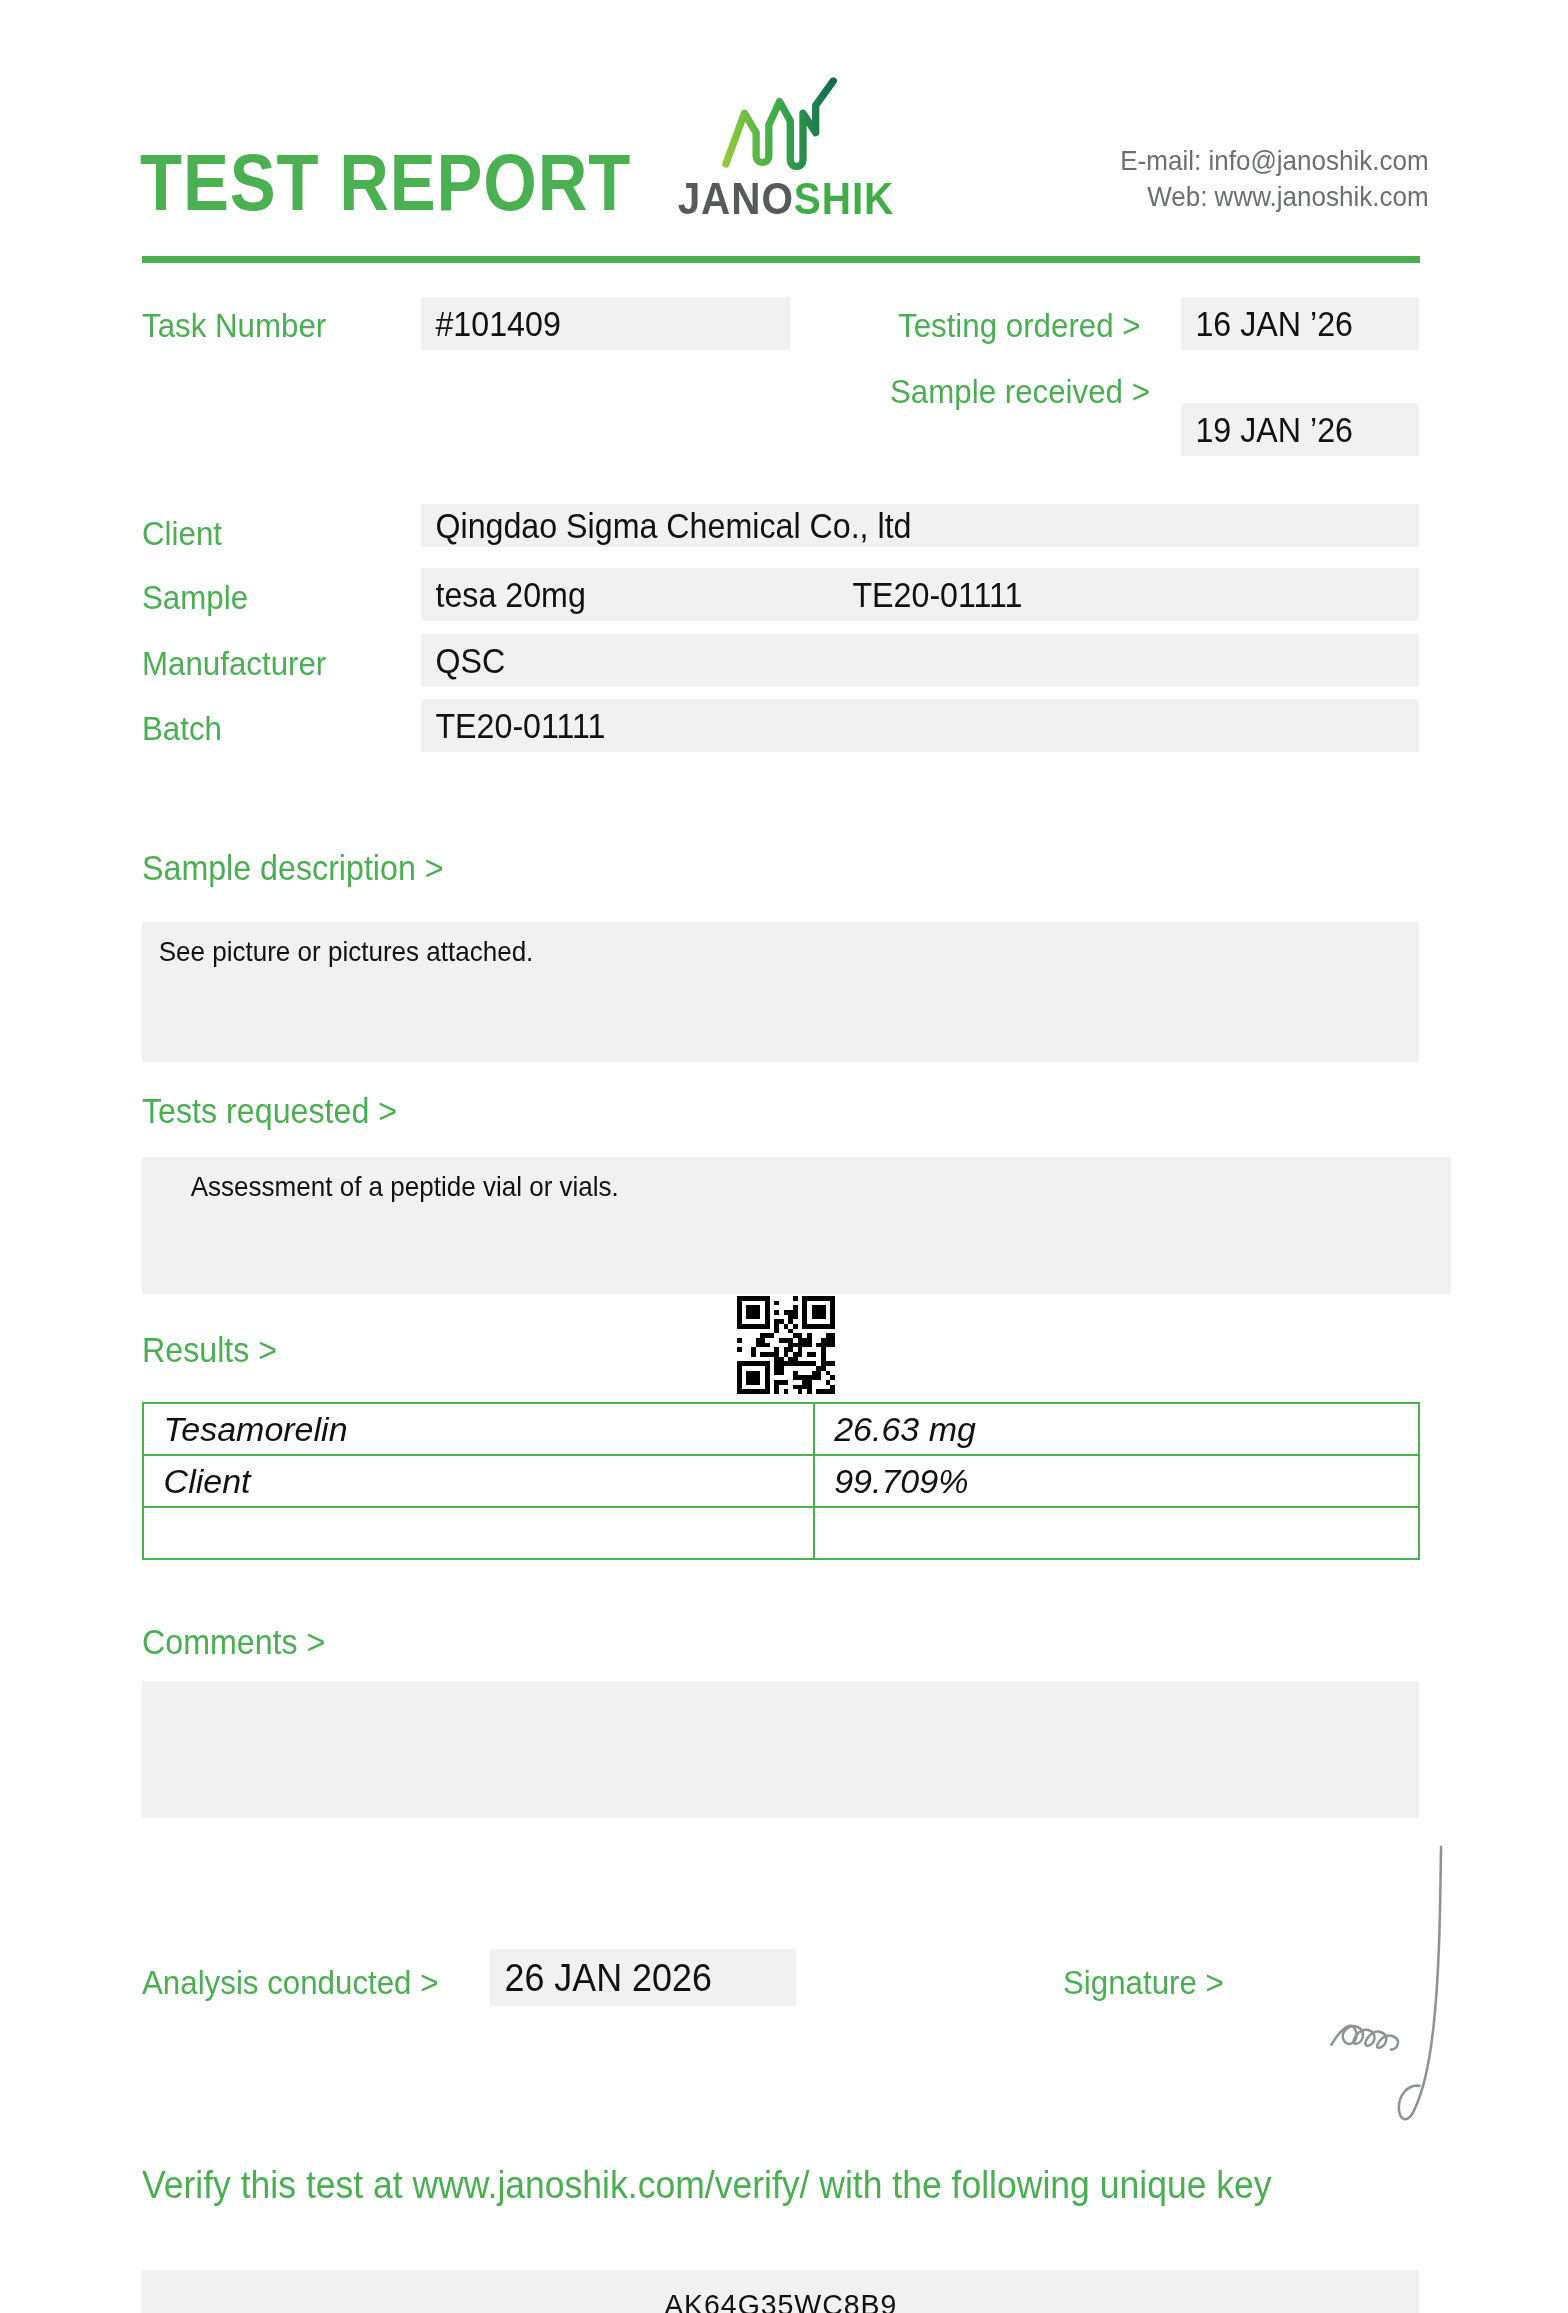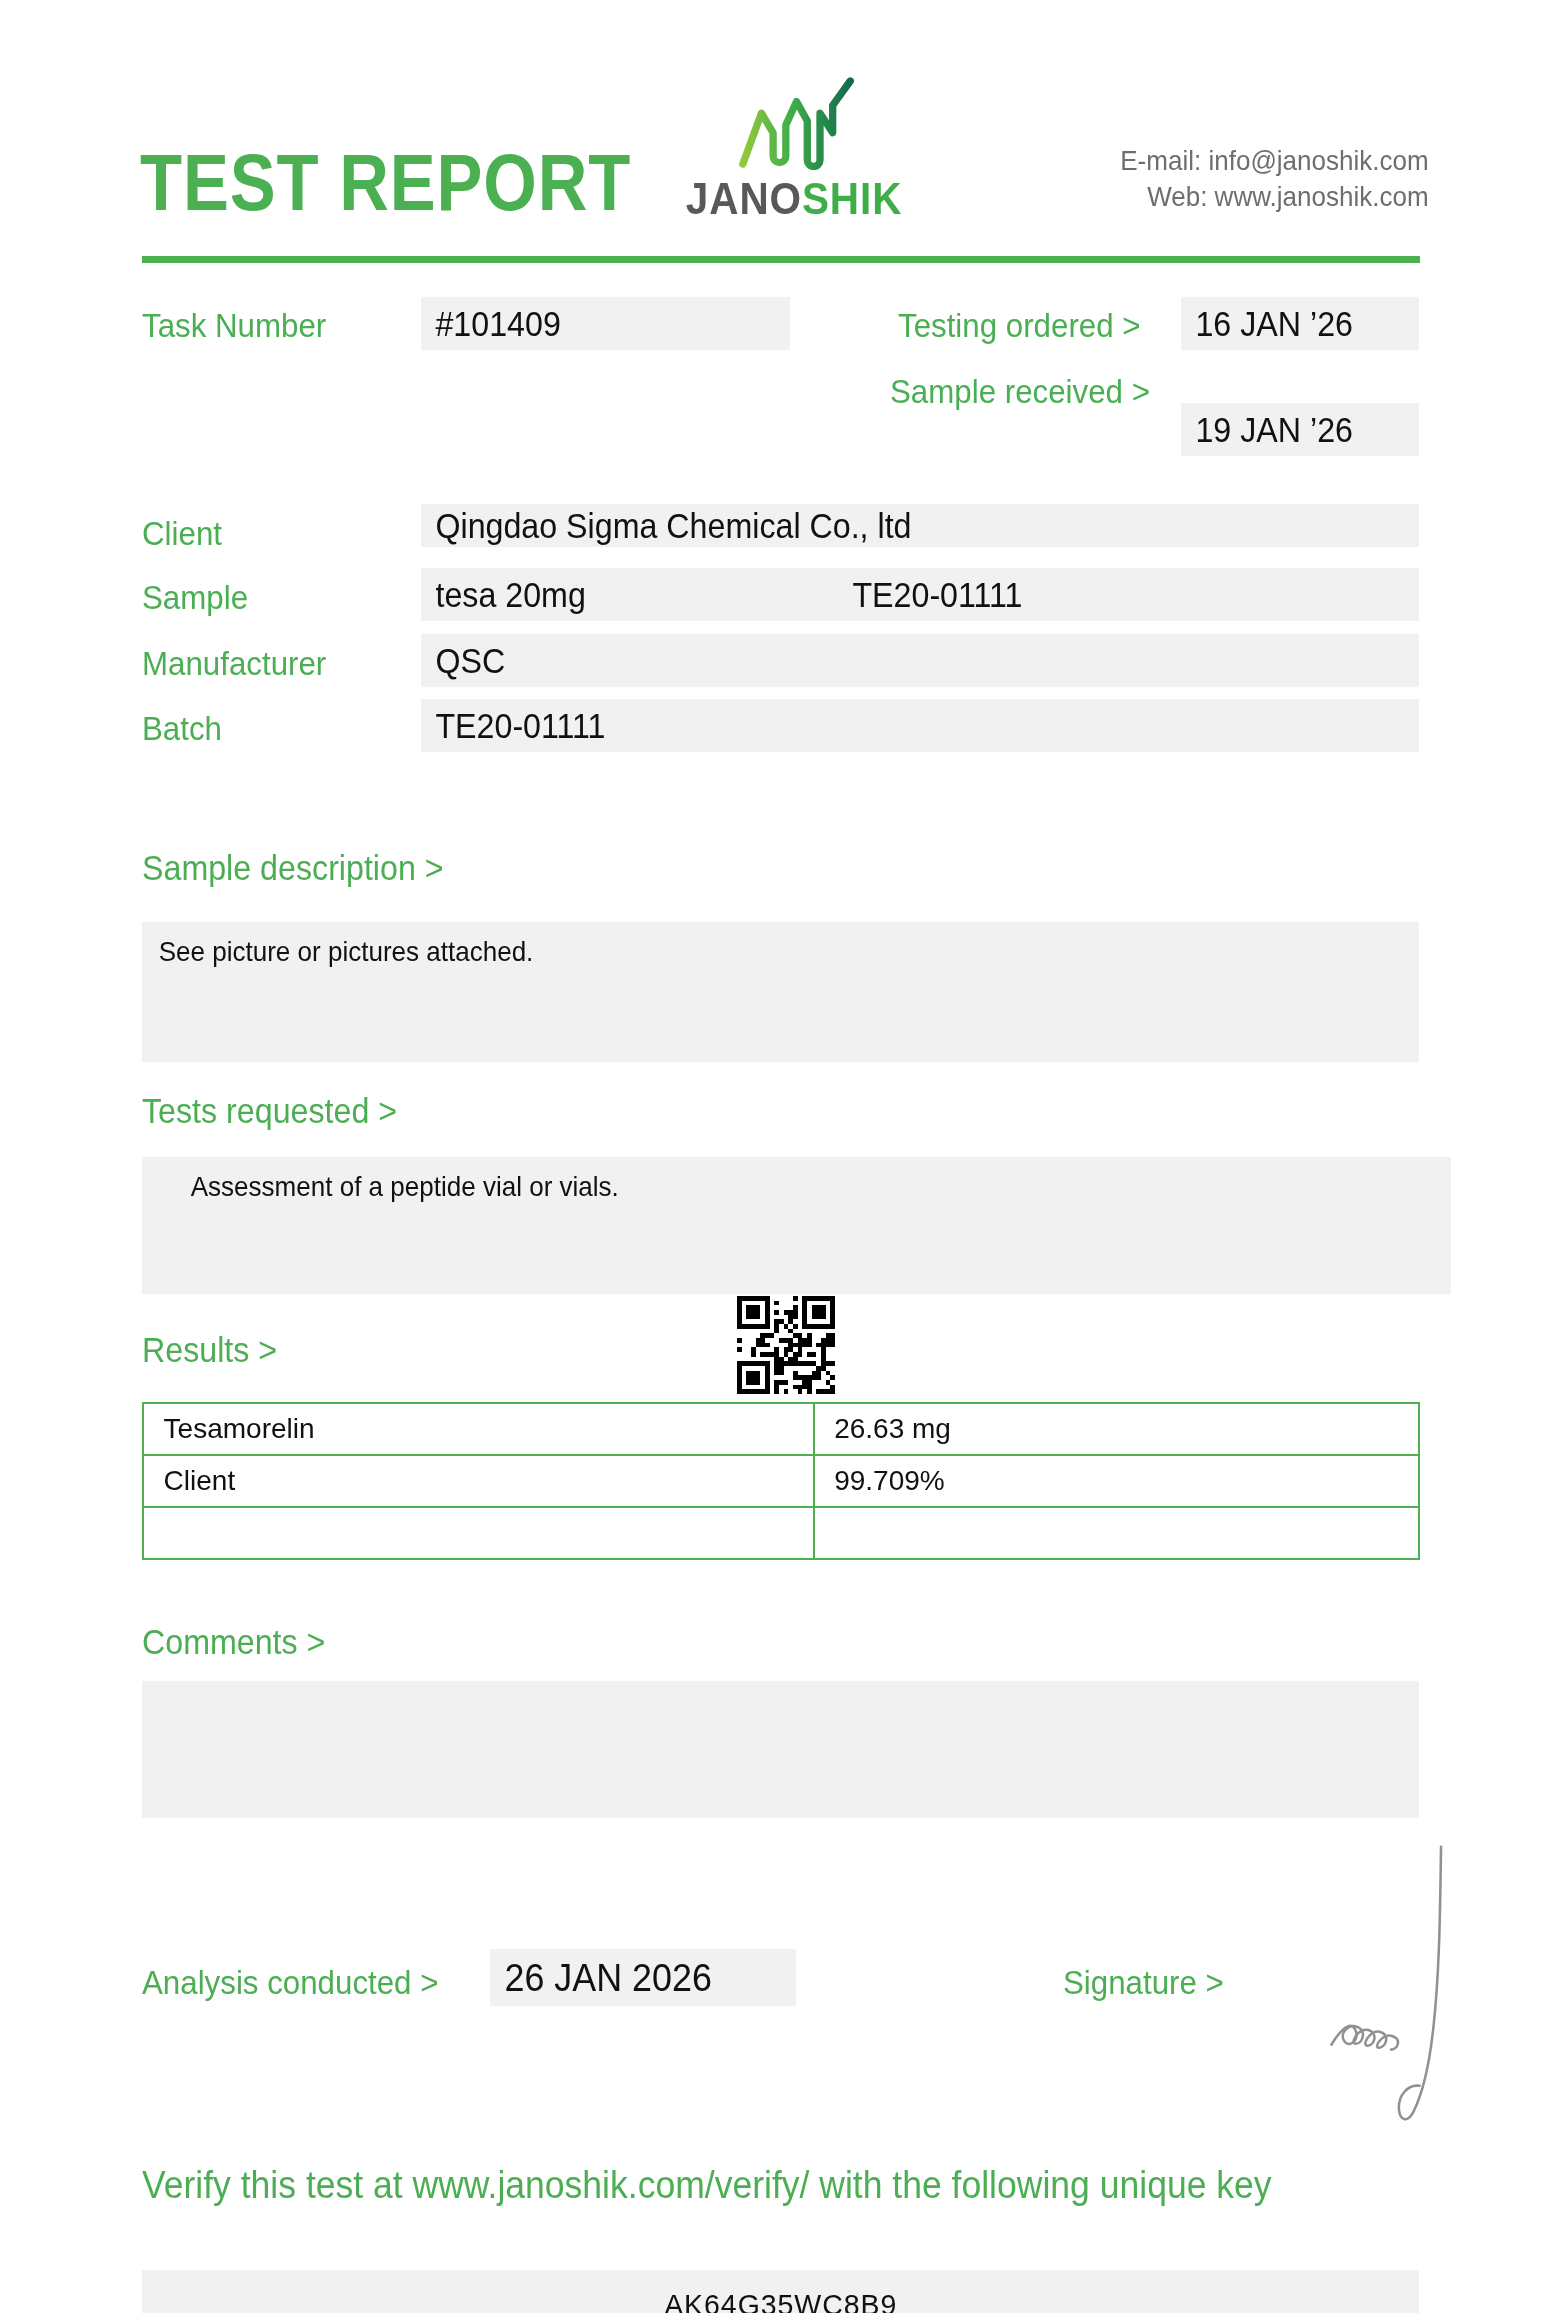--- a/index.html
+++ b/index.html
@@ -12,21 +12,21 @@
     overflow:hidden;
   }
   .abs{position:absolute;}
   .title{
     left:140px;top:137px;
     font-size:80px;font-weight:bold;letter-spacing:1px;
     color:#4bb052;
     transform:scaleX(0.86);transform-origin:left top;
     white-space:nowrap;
   }
-  .logo-block{left:676px;top:76px;width:245px;text-align:left;}
+  .logo-block{left:659px;top:76px;width:245px;text-align:right;}
   .logo-icon{display:block;margin:0 auto;}
   .logo-word{
     margin-top:3.9px;
     font-size:44px;font-weight:bold;letter-spacing:1px;
     transform:scaleX(0.92);transform-origin:center top;
     white-space:nowrap;
   }
   .logo-word .dark{color:#58595b;}
   .logo-word .grn{color:#3fae49;}
   .contact{
@@ -58,23 +58,24 @@
     padding:13.7px 0 0 17.6px;
     transform:scaleX(0.95);transform-origin:left top;
   }
   table.results{
     position:absolute;left:142px;top:1402px;
     width:1278px;border-collapse:collapse;table-layout:fixed;
   }
   table.results td{
     border:2.9px solid #4caf50;
     height:50px;
-    font-size:28px;color:#111;
+    font-size:34px;color:#111;
     padding:0 0 0 19.6px;
     background:#ffffff;
+    font-style:italic;
   }
   table.results td:first-child{width:649px;}
   .footer-label{
     font-size:34px;color:#4bae53;white-space:nowrap;
     transform:scaleX(0.92);transform-origin:left top;
   }
   .analysis-box{
     left:490px;top:1949px;width:306px;height:57px;
   }
   .analysis-box .vtext{font-size:39px;}

